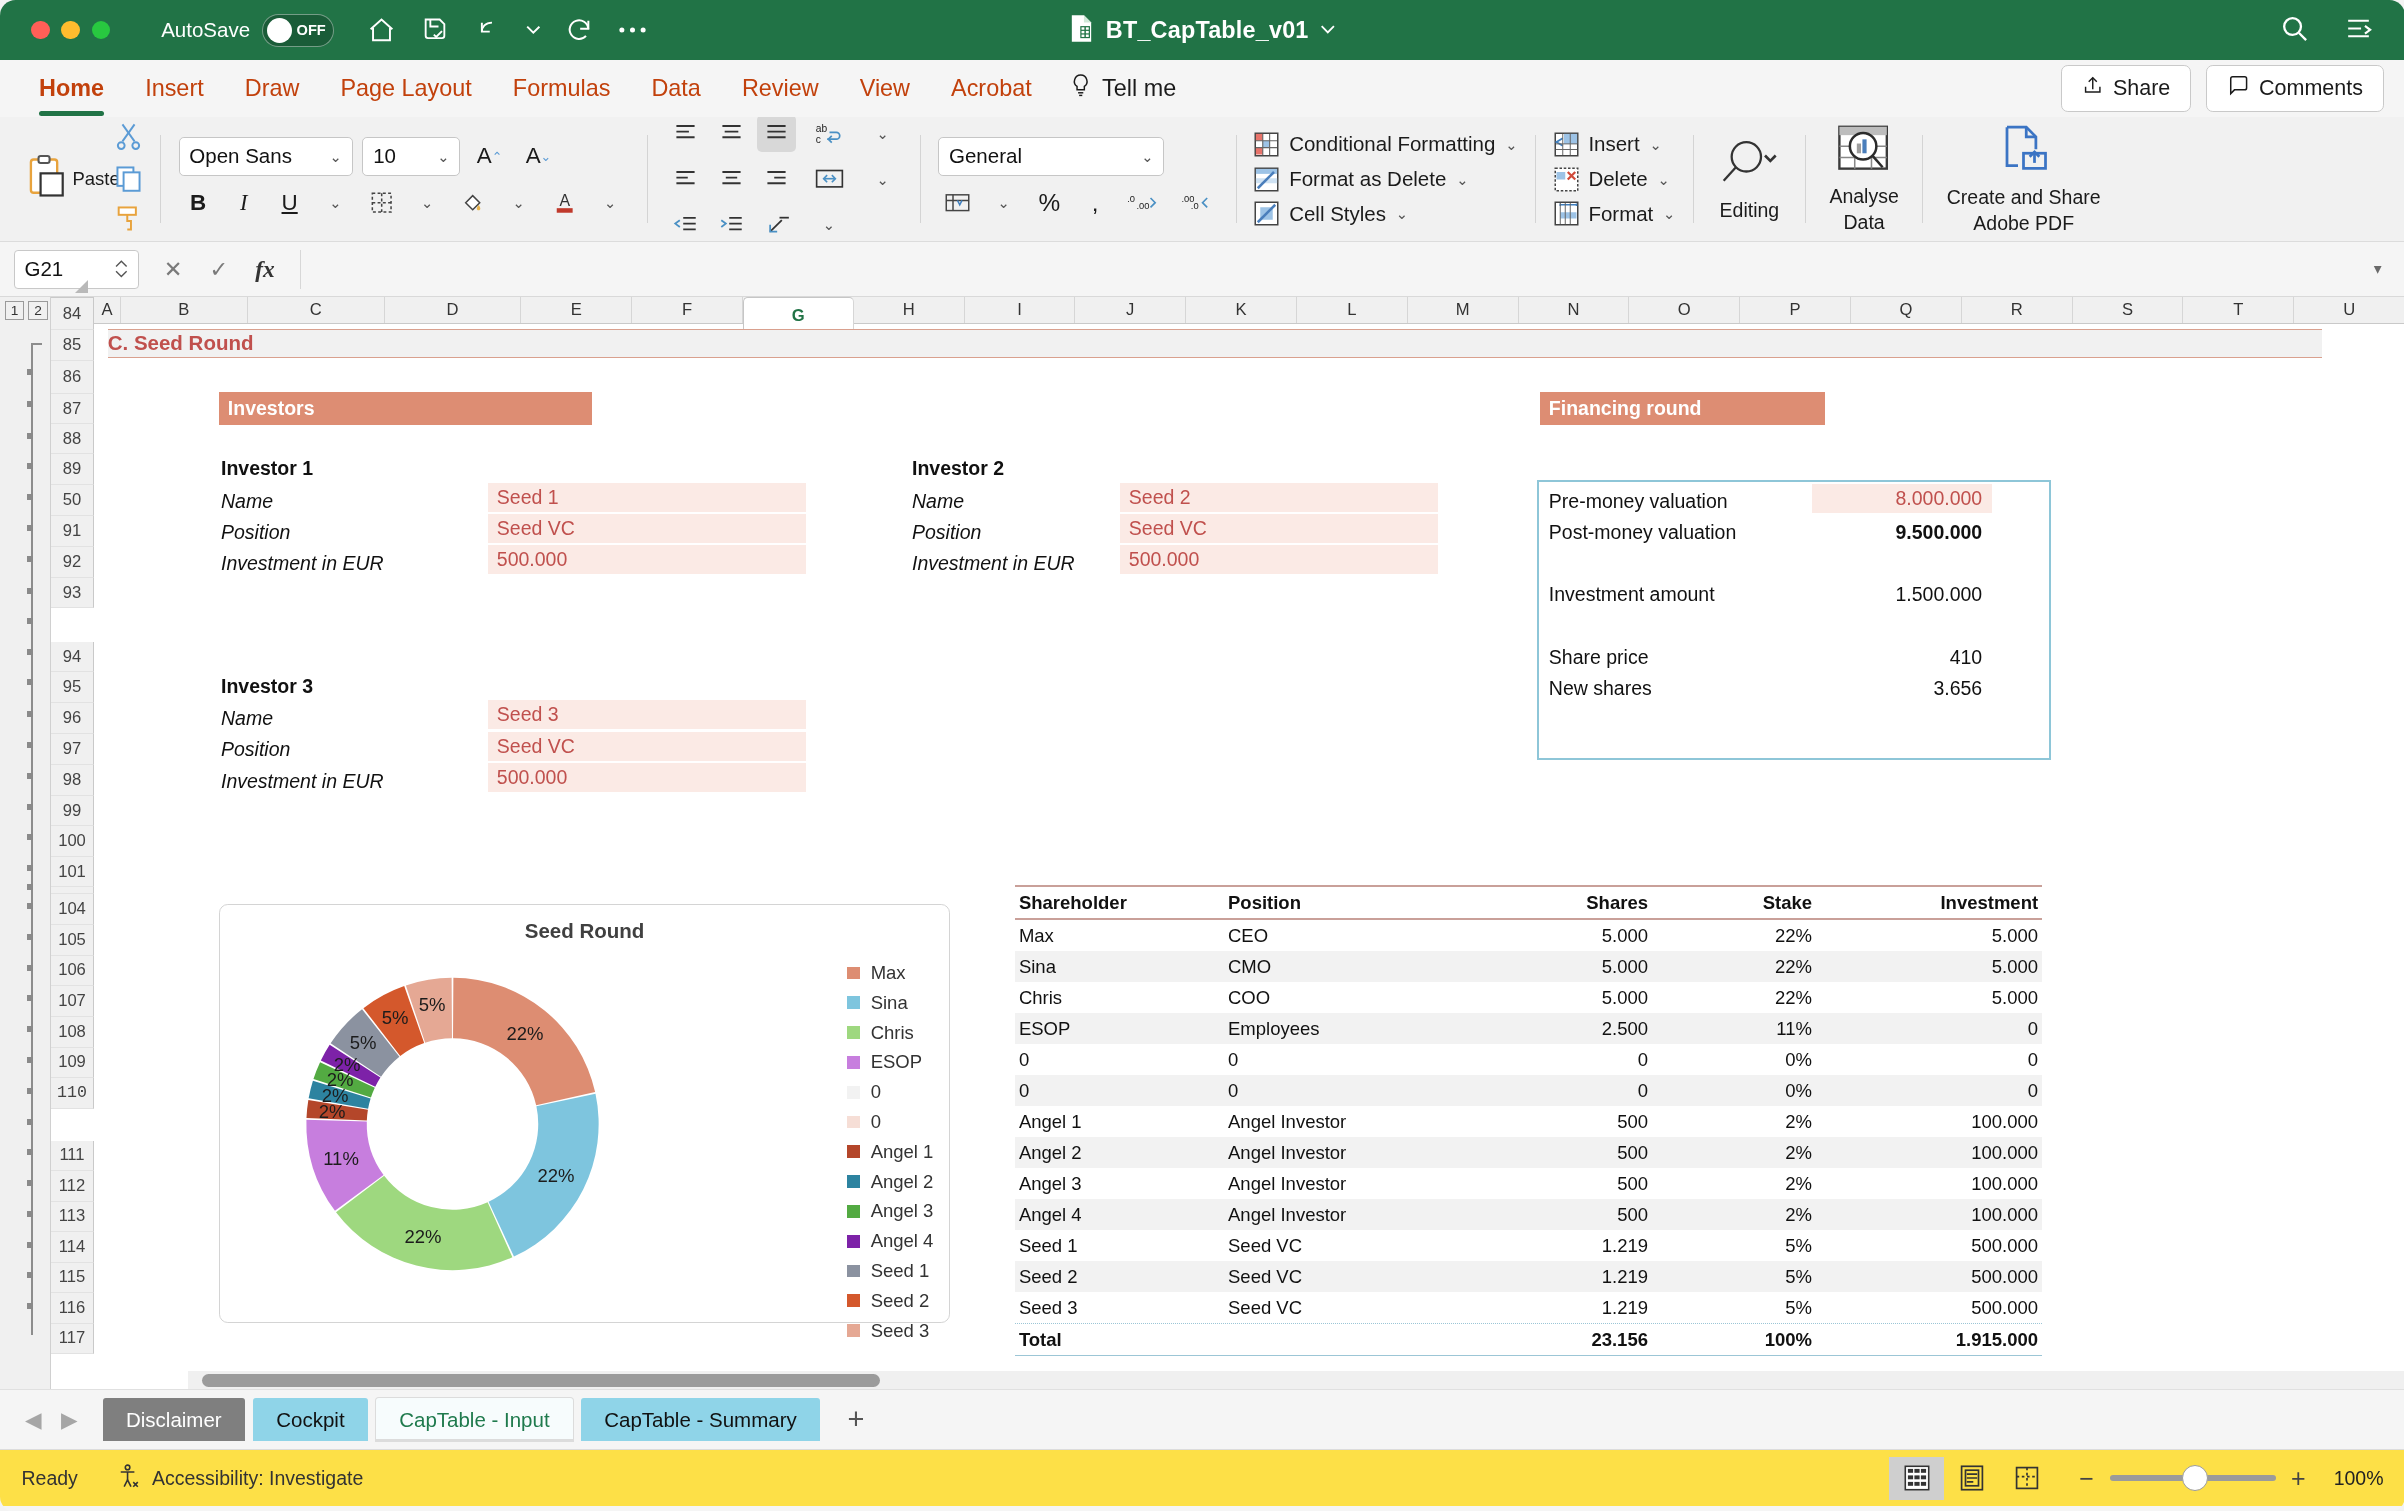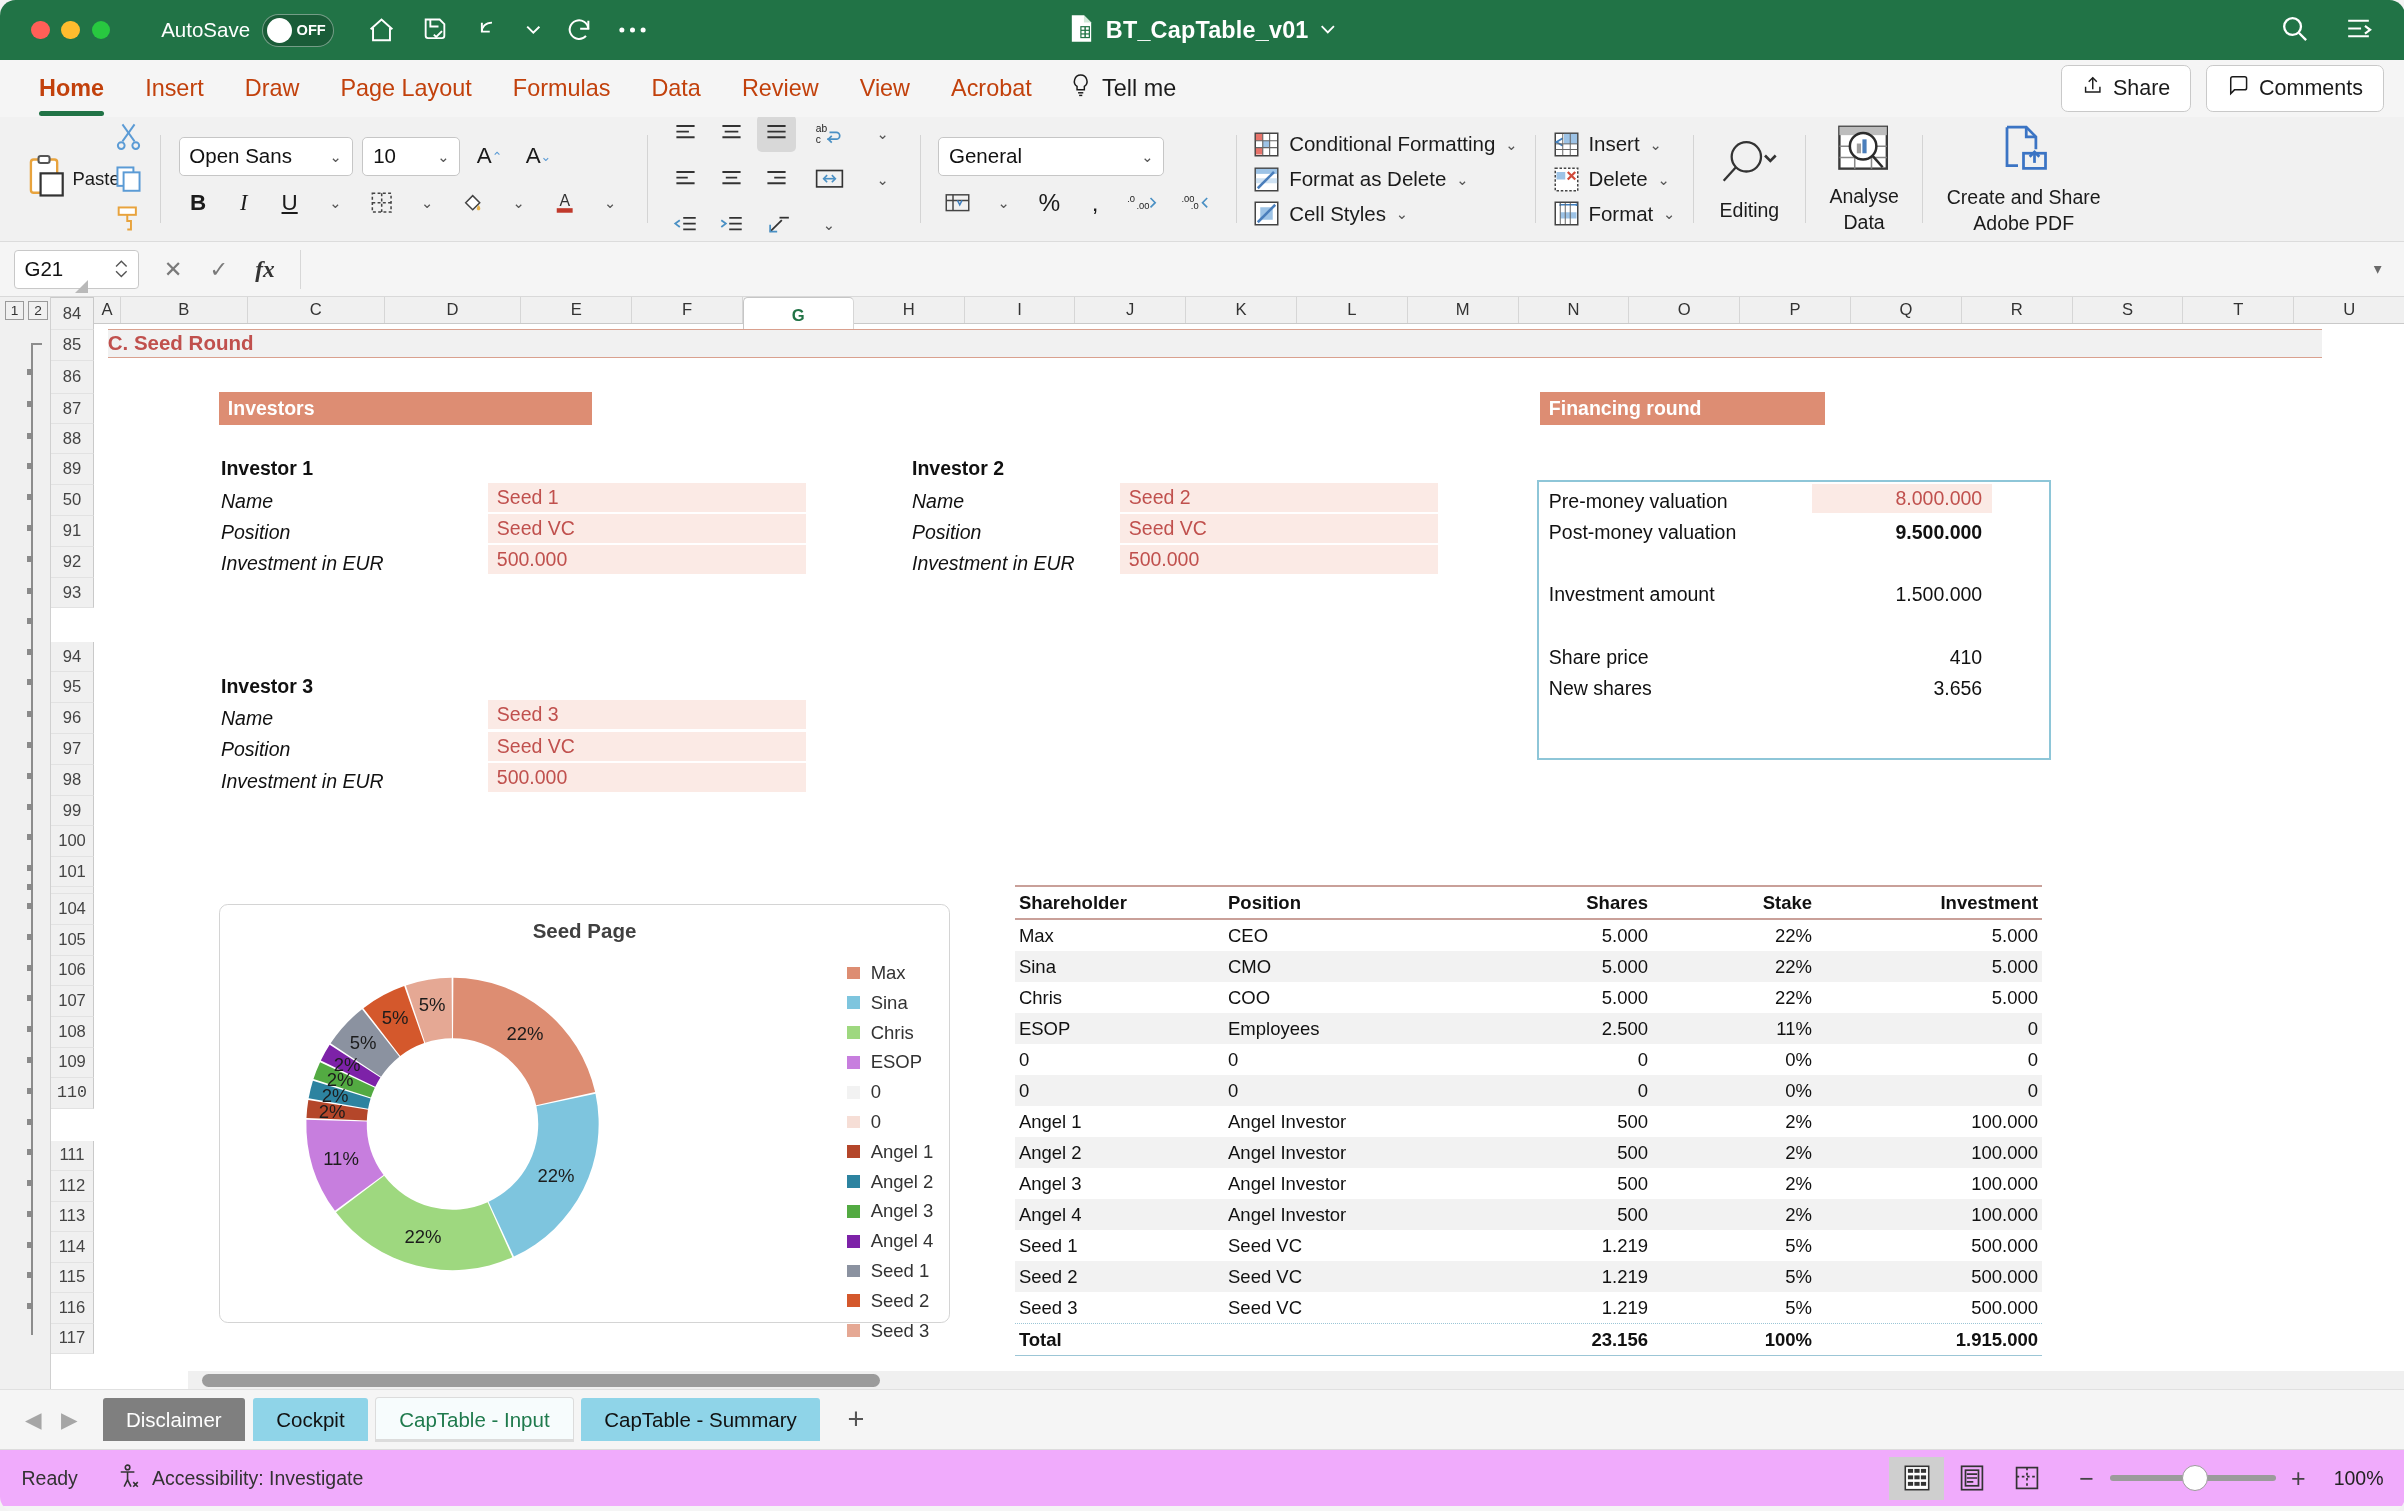--- a/index.html
+++ b/index.html
@@ -165,21 +165,21 @@
   .navarrows { display:flex; gap:19.5px; margin-right:25px; color:#a6a6a6; font-size:21.5px; }
   .stab { height:43px; display:flex; align-items:center; padding:0 23.4px; font-size:20.5px;
           color:#111; margin-right:7.8px; border-radius:2.9px 2.9px 0 0; }
   .stab.disclaimer { background:#7f7f7f; color:#fff; }
   .stab.cyan { background:#8fd4e8; }
   .stab.active { background:#f7fcfd; color:#1f7a4d; font-weight:normal;
                  box-shadow:0 -2px 0 #dcdcdc inset, 0 0 0 1px #dcdcdc; }
   .addsheet { font-size:29px; color:#555; padding:0 19.5px; }
 
   
-  .status { height:57px; background:#f0abfc; display:flex; align-items:center;
+  .status { height:57px; background:#fde047; display:flex; align-items:center;
             padding:0 21.5px; border-top:1px solid #dcdcdc; }
   .status .txt { font-size:19.5px; color:#333; }
   .acc { display:flex; align-items:center; gap:11.7px; margin-left:39px; }
   .status-right { margin-left:auto; display:flex; align-items:center; gap:0; }
   .viewbtn { width:55px; height:43px; display:flex; align-items:center; justify-content:center; }
   .viewbtn.on { background:#cfcfcf; }
   .zoomctl { display:flex; align-items:center; gap:15.6px; margin-left:25px; }
   .zbar { width:166px; height:6.8px; background:#9b9b9b; border-radius:3.9px; position:relative; }
   .zknob { position:absolute; left:72px; top:-9.8px; width:26px; height:26px;
            border-radius:50%; background:#fff; border:1px solid #9b9b9b; }
@@ -813,21 +813,21 @@
           <div class="cellbox fr-val b" style="left:273px; top:39px; width:180px; justify-content:flex-end; padding-right:9.8px;">9.500.000</div>
           <div class="cellbox fr-lbl" style="left:9.8px; top:101px;">Investment amount</div>
           <div class="cellbox fr-val" style="left:273px; top:101px; width:180px; justify-content:flex-end; padding-right:9.8px;">1.500.000</div>
           <div class="cellbox fr-lbl" style="left:9.8px; top:164px;">Share price</div>
           <div class="cellbox fr-val" style="left:273px; top:164px; width:180px; justify-content:flex-end; padding-right:9.8px;">410</div>
           <div class="cellbox fr-lbl" style="left:9.8px; top:195px;">New shares</div>
           <div class="cellbox fr-val" style="left:273px; top:195px; width:180px; justify-content:flex-end; padding-right:9.8px;">3.656</div>
         </div>
 
         <div class="chart" style="left:125px; top:580px; width:731px; height:419px;">
-          <div class="chart-title">Seed Page</div>
+          <div class="chart-title">Seed Round</div>
           <svg id="donut" width="429" height="380" style="position:absolute;left:17.6px;top:29px" viewBox="0 0 440 390">
               <path d="M 220.89999460000973 45.002699991900016
        A 150 150 0 0 1 366.379801132298 162.2440261865276
        L 305.8761499976148 175.78316202942952
        A 88 88 0 0 0 220.5279968320057 107.001583995248 Z" fill="#dd8d72"></path>
               <path d="M 366.76232416519713 164.00290004484953
        A 150 150 0 0 1 283.1155295417706 331.07508930976996
        L 257.0277773311721 274.8307190617317
        A 88 88 0 0 0 306.100563510249 176.8150346929784 Z" fill="#7ec5de"></path>
               <path d="M 281.4781233958015 331.8226601982676

